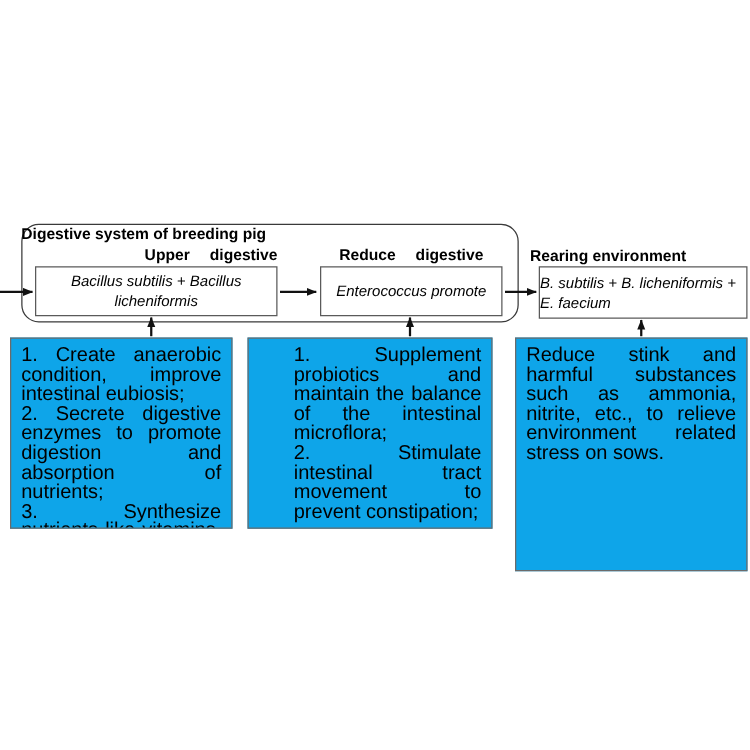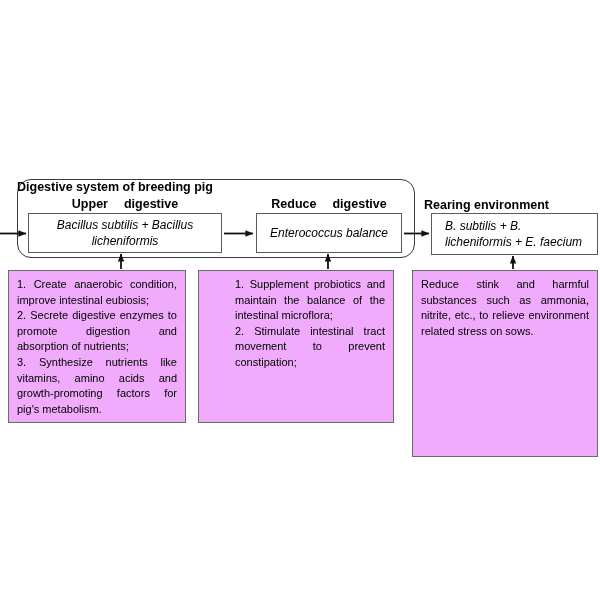--- a/index.html
+++ b/index.html
@@ -46,21 +46,21 @@
   #sys-title  { left: 17px; top: 180px; width: 398px; }
   #rearing-title { left: 424px; top: 198px; width: 180px; }
 
   .sub-head {
     position: absolute;
     font-weight: bold;
     font-size: 12.5px;
     line-height: 14px;
     white-space: nowrap;
   }
-  #upper-head  { left: 28px;  top: 197px; width: 194px; text-align: center; }
+  #upper-head  { left: 28px;  top: 197px; width: 194px; text-align: right; }
   #lower-head  { left: 256px; top: 197px; width: 146px; text-align: center; }
 
   
   .spread { display: inline-block; }
   .spread .w1 { margin-right: 16px; }
 
   
   .node-box {
     border: 1.2px solid #5a5a5a;
     box-sizing: border-box;
@@ -73,29 +73,29 @@
     justify-content: center;
     text-align: center;
     padding: 2px 6px;
   }
   #box-upper   { left: 28px;  top: 213px; width: 194px; height: 40px; }
   #box-lower   { left: 256px; top: 213px; width: 146px; height: 40px; }
   #box-rearing {
     left: 431px; top: 213px; width: 167px; height: 42px;
     justify-content: flex-start;
     text-align: left;
-    padding-left: 13px;
+    padding-left: 0;
   }
 
   
   .desc-box {
     border: 1.1px solid #6b6b6b;
     box-sizing: border-box;
-    background: #f0abfc;
-    font-size: 11px;
+    background: #0ea5e9;
+    font-size: 16px;
     line-height: 15.6px;
     padding: 6px 8px 4px 8px;
     text-align: justify;
     overflow: hidden;
   }
   #desc-1 { left: 8px;   top: 270px; width: 178px; height: 153px; }
   #desc-2 { left: 198px; top: 270px; width: 196px; height: 153px; padding-left: 36px; }
   #desc-3 { left: 412px; top: 270px; width: 186px; height: 187px; }
 
   .desc-box p { margin: 0; }
@@ -126,21 +126,21 @@
   <div class="sub-head" id="lower-head">
     <span class="spread">
       <span class="w1">Reduce</span><span>digestive</span>
     </span>
   </div>
 
   <div class="abs section-title" id="rearing-title">Rearing environment</div>
 
   <div class="abs node-box" id="box-upper">Bacillus subtilis + Bacillus licheniformis</div>
 
-  <div class="abs node-box" id="box-lower">Enterococcus balance</div>
+  <div class="abs node-box" id="box-lower">Enterococcus promote</div>
 
   <div class="abs node-box" id="box-rearing">B. subtilis + B. licheniformis + E. faecium</div>
 
   <div class="abs desc-box" id="desc-1">
     <p>1. Create anaerobic condition, improve intestinal eubiosis;</p>
     <p>2. Secrete digestive enzymes to promote digestion and absorption of nutrients;</p>
     <p>3. Synthesize nutrients like vitamins, amino acids and growth-promoting factors for pig's metabolism.</p>
   </div>
 
   <div class="abs desc-box" id="desc-2">

